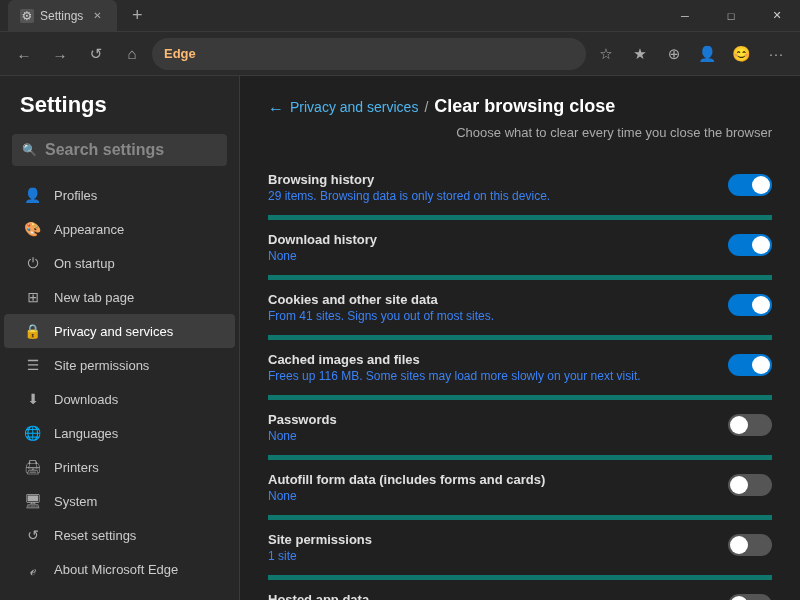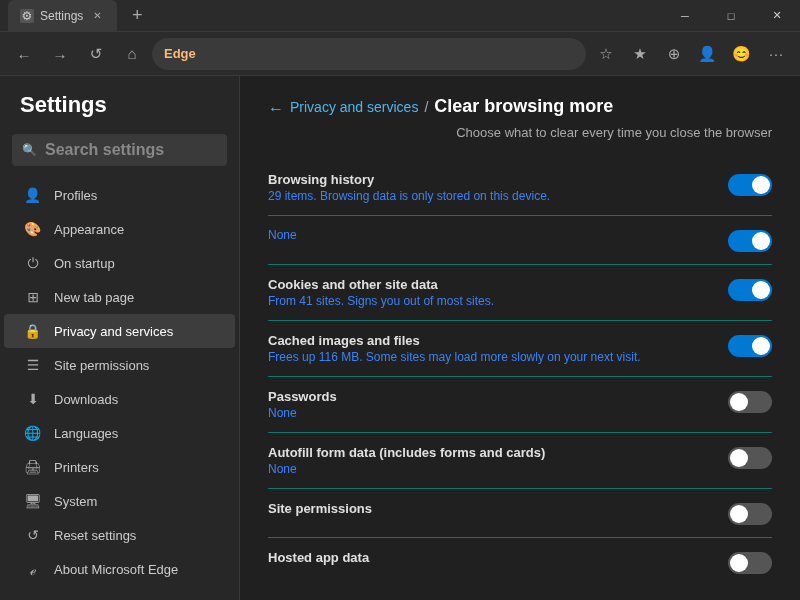--- a/index.html
+++ b/index.html
@@ -236,21 +236,21 @@
     .toggle-list {
       display: flex;
       flex-direction: column;
       gap: 0;
     }
     .toggle-item {
       display: flex;
       align-items: flex-start;
       justify-content: space-between;
       padding: 12px 0;
-      border-bottom: 1px solid #0f766e;
+      border-bottom: 5px solid #0f766e;
     }
     .toggle-item:last-child { border-bottom: none; }
     .toggle-info {
       flex: 1;
       padding-right: 16px;
     }
     .toggle-label {
       font-size: 13px;
       font-weight: 600;
       color: #e0e0e0;
@@ -385,35 +385,36 @@
           <span>About Microsoft Edge</span>
         </div>
       </div>
   </div>
 
   <div class="content">
     <div class="breadcrumb">
       <span class="breadcrumb-back">←</span>
       <span class="breadcrumb-link">Privacy and services</span>
       <span class="breadcrumb-sep">/</span>
-      <span class="breadcrumb-current">Clear browsing more</span>
+      <span class="breadcrumb-current">Clear browsing close</span>
     </div>
     <div class="page-description">Choose what to clear every time you close the browser</div>
     <div class="toggle-list" id="toggle-list">
         <div class="toggle-item">
           <div class="toggle-info">
             <div class="toggle-label">Browsing history</div>
             <div class="toggle-sublabel">29 items. Browsing data is only stored on this device.</div>
           </div>
           <div class="toggle-switch on">
             <div class="toggle-thumb"></div>
           </div>
         </div>
         <div class="toggle-item">
           <div class="toggle-info">
+            <div class="toggle-label">Download history</div>
             <div class="toggle-sublabel">None</div>
           </div>
           <div class="toggle-switch on">
             <div class="toggle-thumb"></div>
           </div>
         </div>
         <div class="toggle-item">
           <div class="toggle-info">
             <div class="toggle-label">Cookies and other site data</div>
             <div class="toggle-sublabel">From 41 sites. Signs you out of most sites.</div>
@@ -445,20 +446,21 @@
             <div class="toggle-label">Autofill form data (includes forms and cards)</div>
             <div class="toggle-sublabel">None</div>
           </div>
           <div class="toggle-switch off">
             <div class="toggle-thumb"></div>
           </div>
         </div>
         <div class="toggle-item">
           <div class="toggle-info">
             <div class="toggle-label">Site permissions</div>
+            <div class="toggle-sublabel">1 site</div>
           </div>
           <div class="toggle-switch off">
             <div class="toggle-thumb"></div>
           </div>
         </div>
         <div class="toggle-item">
           <div class="toggle-info">
             <div class="toggle-label">Hosted app data</div>
           </div>
           <div class="toggle-switch off">

